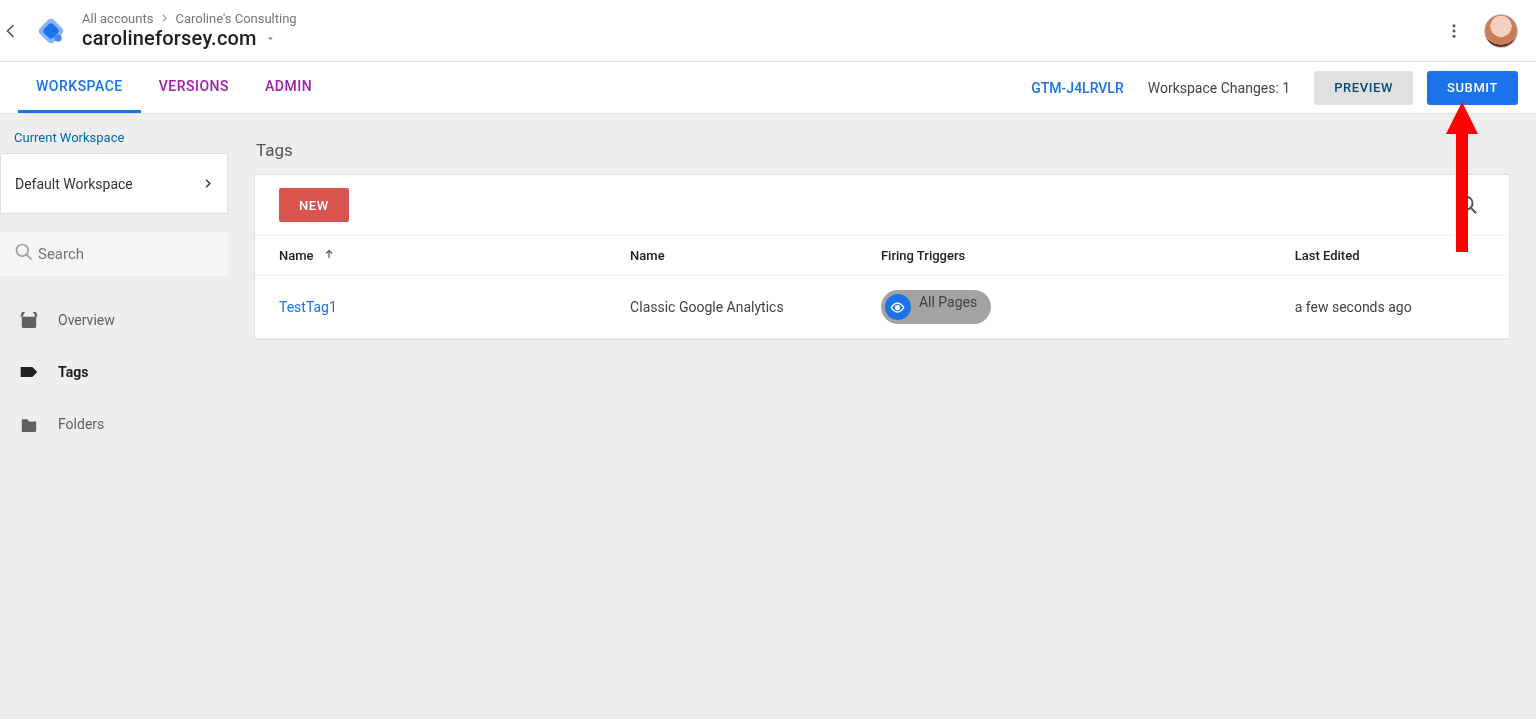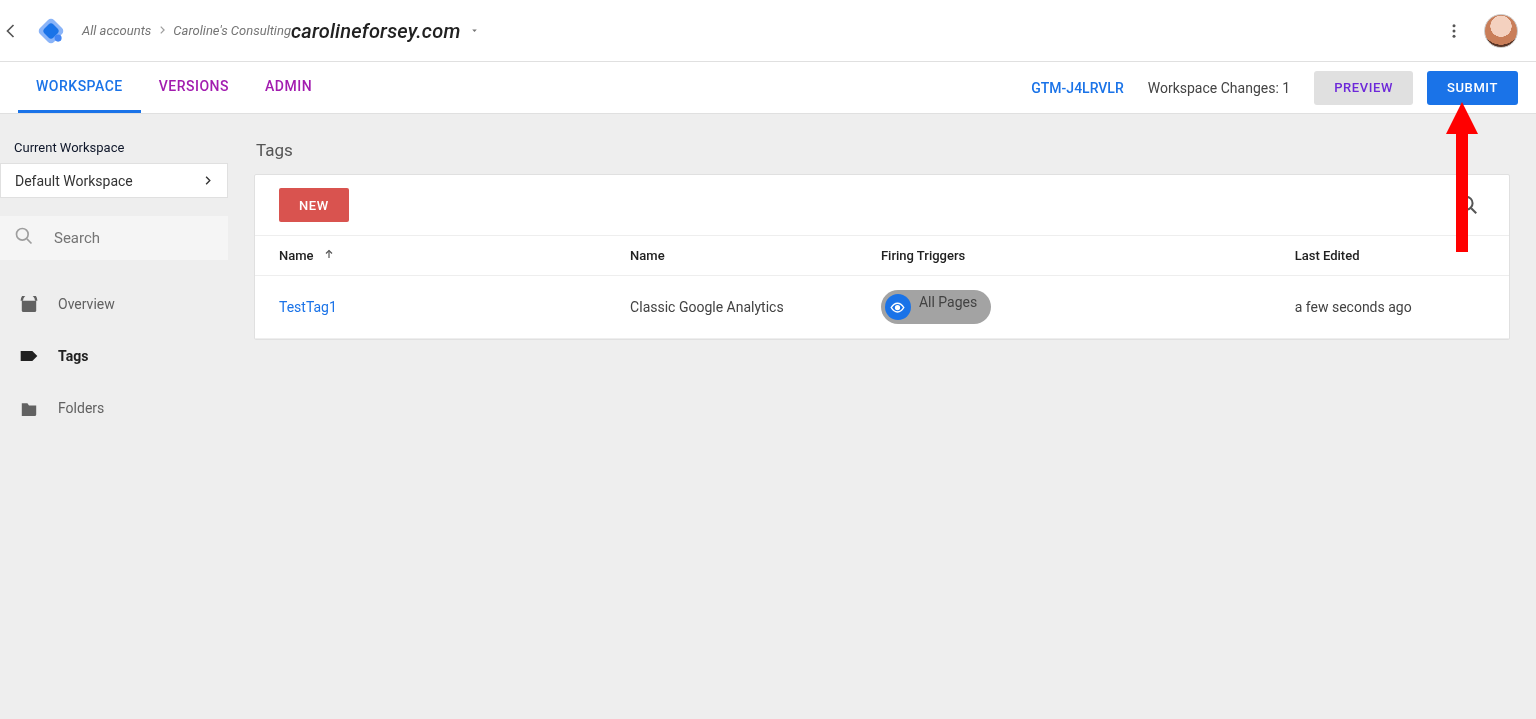--- a/index.html
+++ b/index.html
@@ -5,21 +5,21 @@
   * { box-sizing: border-box; margin: 0; padding: 0; font-family: Roboto, Arial, sans-serif; }
   body { background: #eeeeee; color: #212121; width: 1536px; height: 719px; overflow: hidden; }
 
   
   .header {
     height: 62px; background: #fff; border-bottom: 1px solid #e0e0e0;
     display: flex; align-items: center; padding: 0 18px 0 0; position: relative;
   }
   .back-arrow { width: 24px; display:flex; align-items:center; justify-content:center; color:#555; cursor:pointer; }
   .logo { width: 34px; height: 34px; margin: 0 14px 0 10px; }
-  .acct-block { display:flex; justify-content:center;font-style:italic; }
+  .acct-block { display:flex; flex-direction:column; justify-content:center; }
   .breadcrumb-line { display:flex; align-items:center; gap:6px; color:#757575; font-size:13px; }
   .breadcrumb-line .chev { color:#9e9e9e; }
   .domain-line { display:flex; align-items:center; gap:8px; }
   .domain-line .domain { font-size:20px; font-weight:500; color:#212121; letter-spacing:0.2px; }
   .domain-line .caret { color:#757575; }
   .header-spacer { flex:1; }
   .kebab { width:24px; height:24px; display:flex; align-items:center; justify-content:center; color:#555; margin-right:18px; cursor:pointer; }
   .avatar { width:34px; height:34px; border-radius:50%; background: radial-gradient(circle at 50% 35%, #f4d1bf 0 40%, #c97e59 41% 70%, #5a3526 71% 100%); border:1px solid #ccc; }
 
   
@@ -27,31 +27,31 @@
     height: 52px; background:#fff; border-bottom:1px solid #e0e0e0;
     display:flex; align-items:center; padding:0 18px;
   }
   .tabs { display:flex; align-items:center; height:100%; }
   .tab { padding: 0 18px; height:100%; display:flex; align-items:center; font-size:14px; font-weight:500; color:#a21caf; letter-spacing:0.5px; cursor:pointer; border-bottom:3px solid transparent; }
   .tab.active { color:#1a73e8; border-bottom-color:#1a73e8; }
   .subnav-spacer { flex:1; }
   .container-id { color:#1a73e8; font-size:14px; font-weight:500; margin-right:24px; cursor:pointer; }
   .changes { color:#444; font-size:14px; margin-right:24px; }
   .btn { height:34px; padding:0 20px; border:none; border-radius:3px; font-size:13px; font-weight:500; letter-spacing:0.6px; cursor:pointer; }
-  .btn.preview { background:#e0e0e0; color:#6d28d9; margin-right:14px; }
+  .btn.preview { background:#e0e0e0; color:#0c4a6e; margin-right:14px; }
   .btn.submit { background:#1a73e8; color:#fff; }
 
   
   .content { display:flex; height: calc(719px - 62px - 52px); }
 
   
   .sidebar { width:228px; background:#eeeeee; display:flex; flex-direction:column; }
-  .ws-label { padding: 26px 14px 8px; color:#0f172a; font-size:13px; }
-  .ws-select { background:#fff; border:1px solid #e0e0e0; height:35px; display:flex; align-items:center; justify-content:space-between; padding:0 14px; font-size:14px; color:#333; cursor:pointer; }
-  .search-box { background:#f5f5f5; height:44px; display:flex; align-items:center; padding:0 14px; gap:20px; margin-top:18px; }
+  .ws-label { padding: 16px 14px 8px; color:#0369a1; font-size:13px; }
+  .ws-select { background:#fff; border:1px solid #e0e0e0; height:61px; display:flex; align-items:center; justify-content:space-between; padding:0 14px; font-size:14px; color:#333; cursor:pointer; }
+  .search-box { background:#f5f5f5; height:44px; display:flex; align-items:center; padding:0 14px; gap:4px; margin-top:18px; }
   .search-box input { border:none; outline:none; background:transparent; font-size:15px; color:#616161; flex:1; }
   .nav { list-style:none; margin-top:18px; }
   .nav-item { display:flex; align-items:center; gap:18px; height:52px; padding:0 18px; color:#616161; font-size:14px; cursor:pointer; }
   .nav-item.active { color:#212121; font-weight:700; }
   .nav-icon { width:22px; height:18px; display:flex; align-items:center; justify-content:center; color:#616161; }
   .nav-item.active .nav-icon { color:#212121; }
 
   
   .main { flex:1; padding: 26px; }
   .page-title { font-size:17px; color:#555; margin:0 0 14px 2px; }

